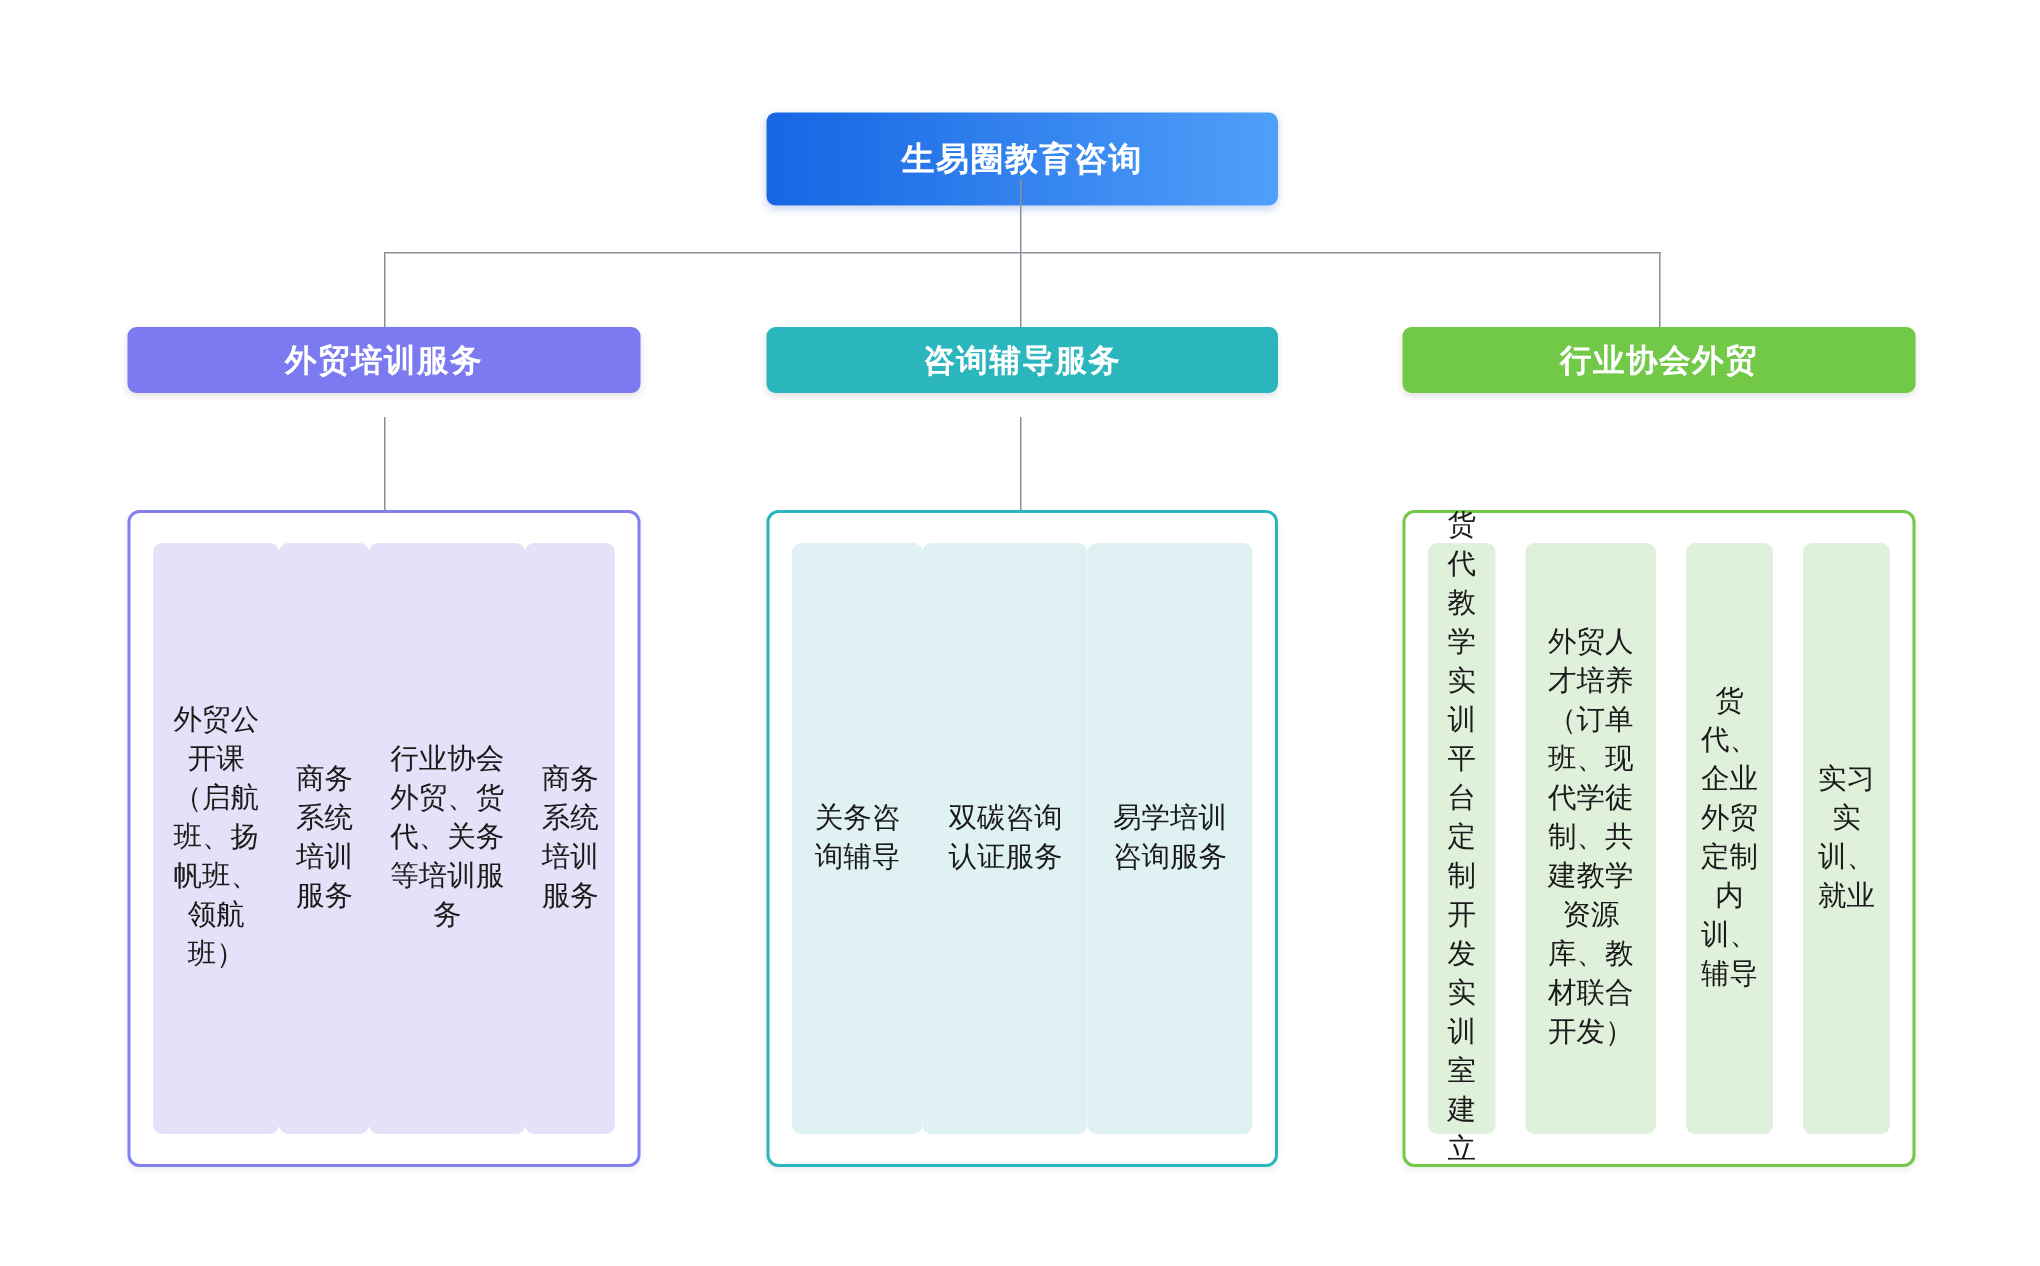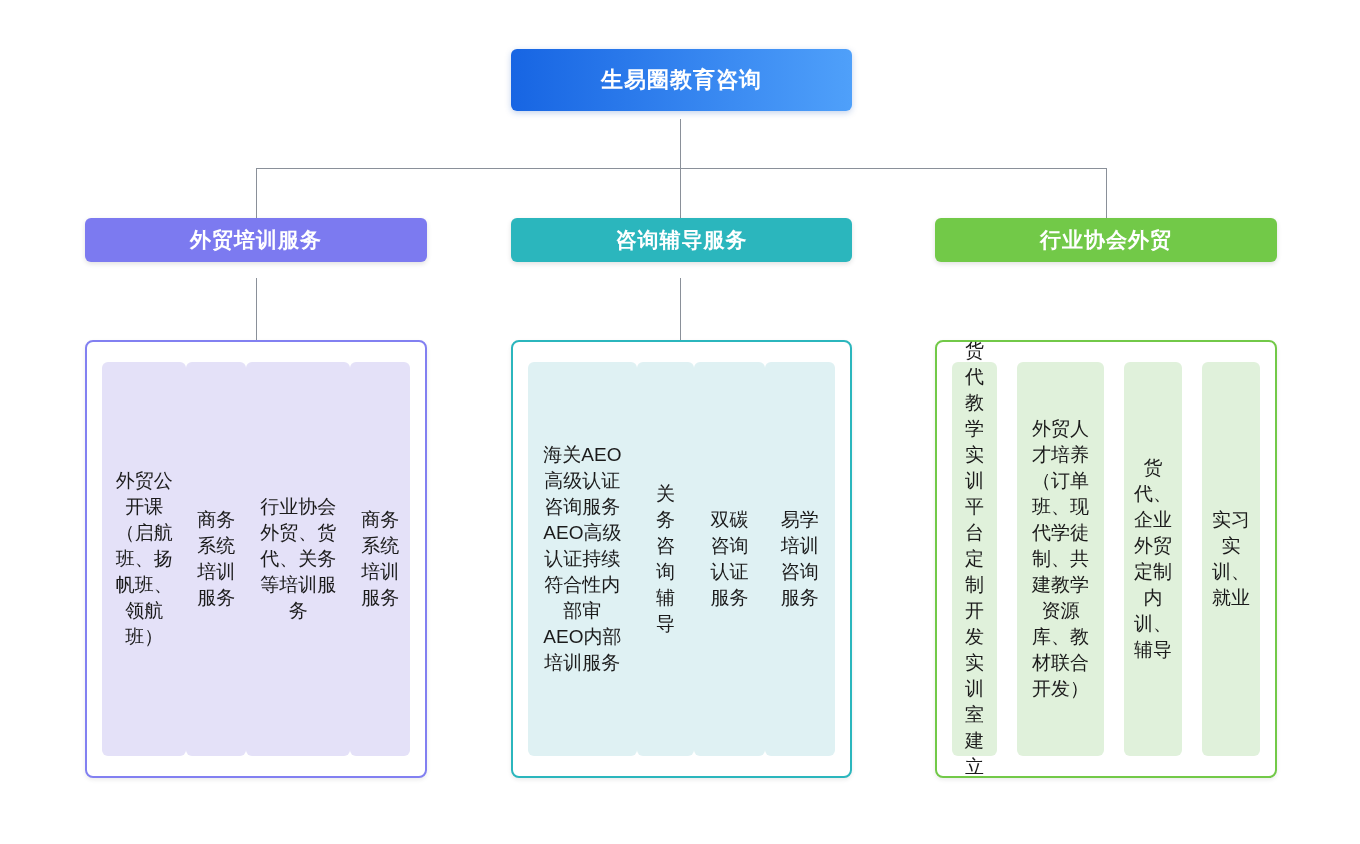--- a/index.html
+++ b/index.html
@@ -18,21 +18,21 @@
   }
   .node {
     position: absolute;
     display: flex;
     align-items: center;
     justify-content: center;
     text-align: center;
     box-sizing: border-box;
   }
   .root-node {
-    left: 511px; top: 49px; width: 341px; height: 62px;
+    left: 511px; top: 75px; width: 341px; height: 62px;
     border-radius: 6px;
     color: #ffffff;
     font-size: 22px;
     font-weight: bold;
     letter-spacing: 1px;
     box-shadow: 0 2px 6px rgba(20, 80, 180, 0.25);
   }
   .branch-header {
     top: 218px; height: 44px; width: 342px;
     border-radius: 6px;
@@ -104,23 +104,20 @@
       <div class="service-item">行业协会外贸、货代、关务等培训服务</div>
       <div class="service-item">商务系统培训服务</div>
     </div>
   </div>
 
   <div style="--header-bg: #2bb6bd; --border-color: #2bb6bd; --item-bg: #dff1f3;">
     <div class="node branch-header" style="left:511px; width:341px;">
       <span>咨询辅导服务</span>
     </div>
     <div class="branch-container" style="left:511px; width:341px;">
-      <div class="service-item">海关AEO高级认证咨询服务
-AEO高级认证持续符合性内部审
-AEO内部培训服务</div>
       <div class="service-item">关务咨询辅导</div>
       <div class="service-item">双碳咨询认证服务</div>
       <div class="service-item">易学培训咨询服务</div>
     </div>
   </div>
 
   <div style="--header-bg: #72c948; --border-color: #72c948; --item-bg: #e0f1db;">
     <div class="node branch-header" style="left:935px;">
       <span>行业协会外贸</span>
     </div>

